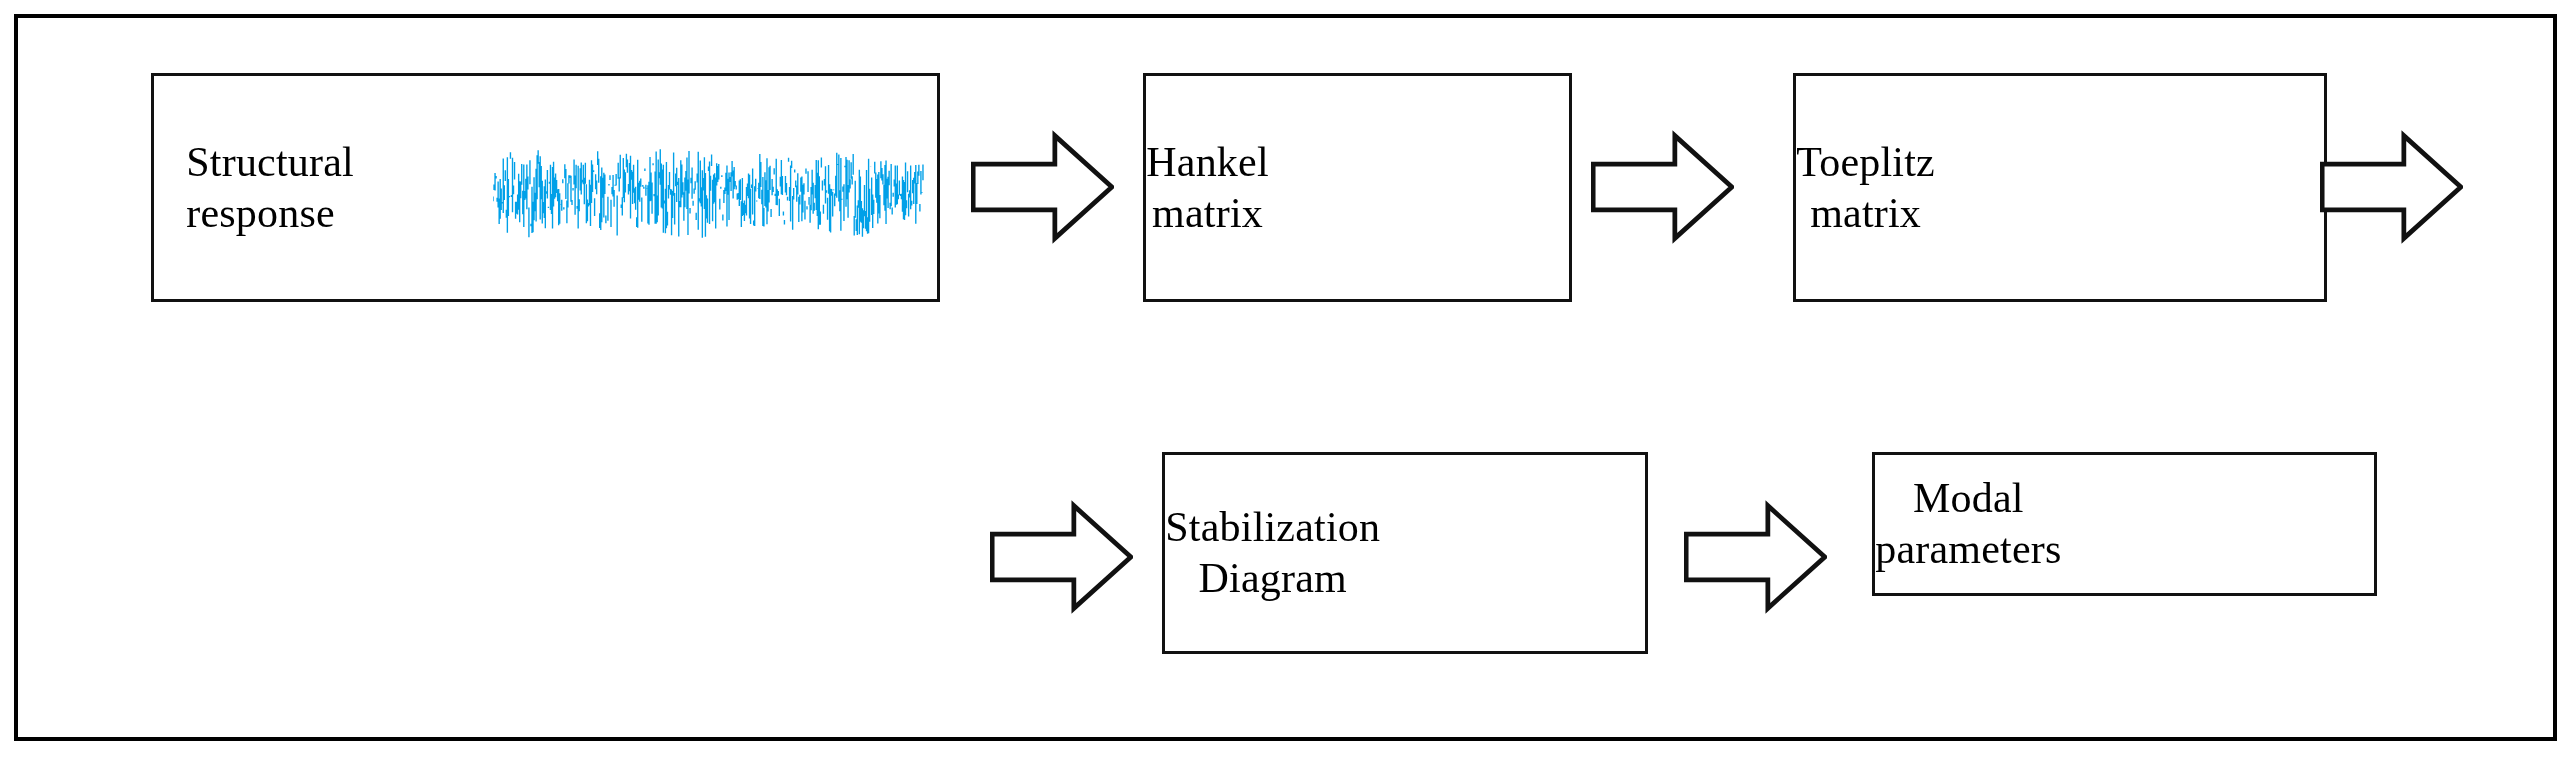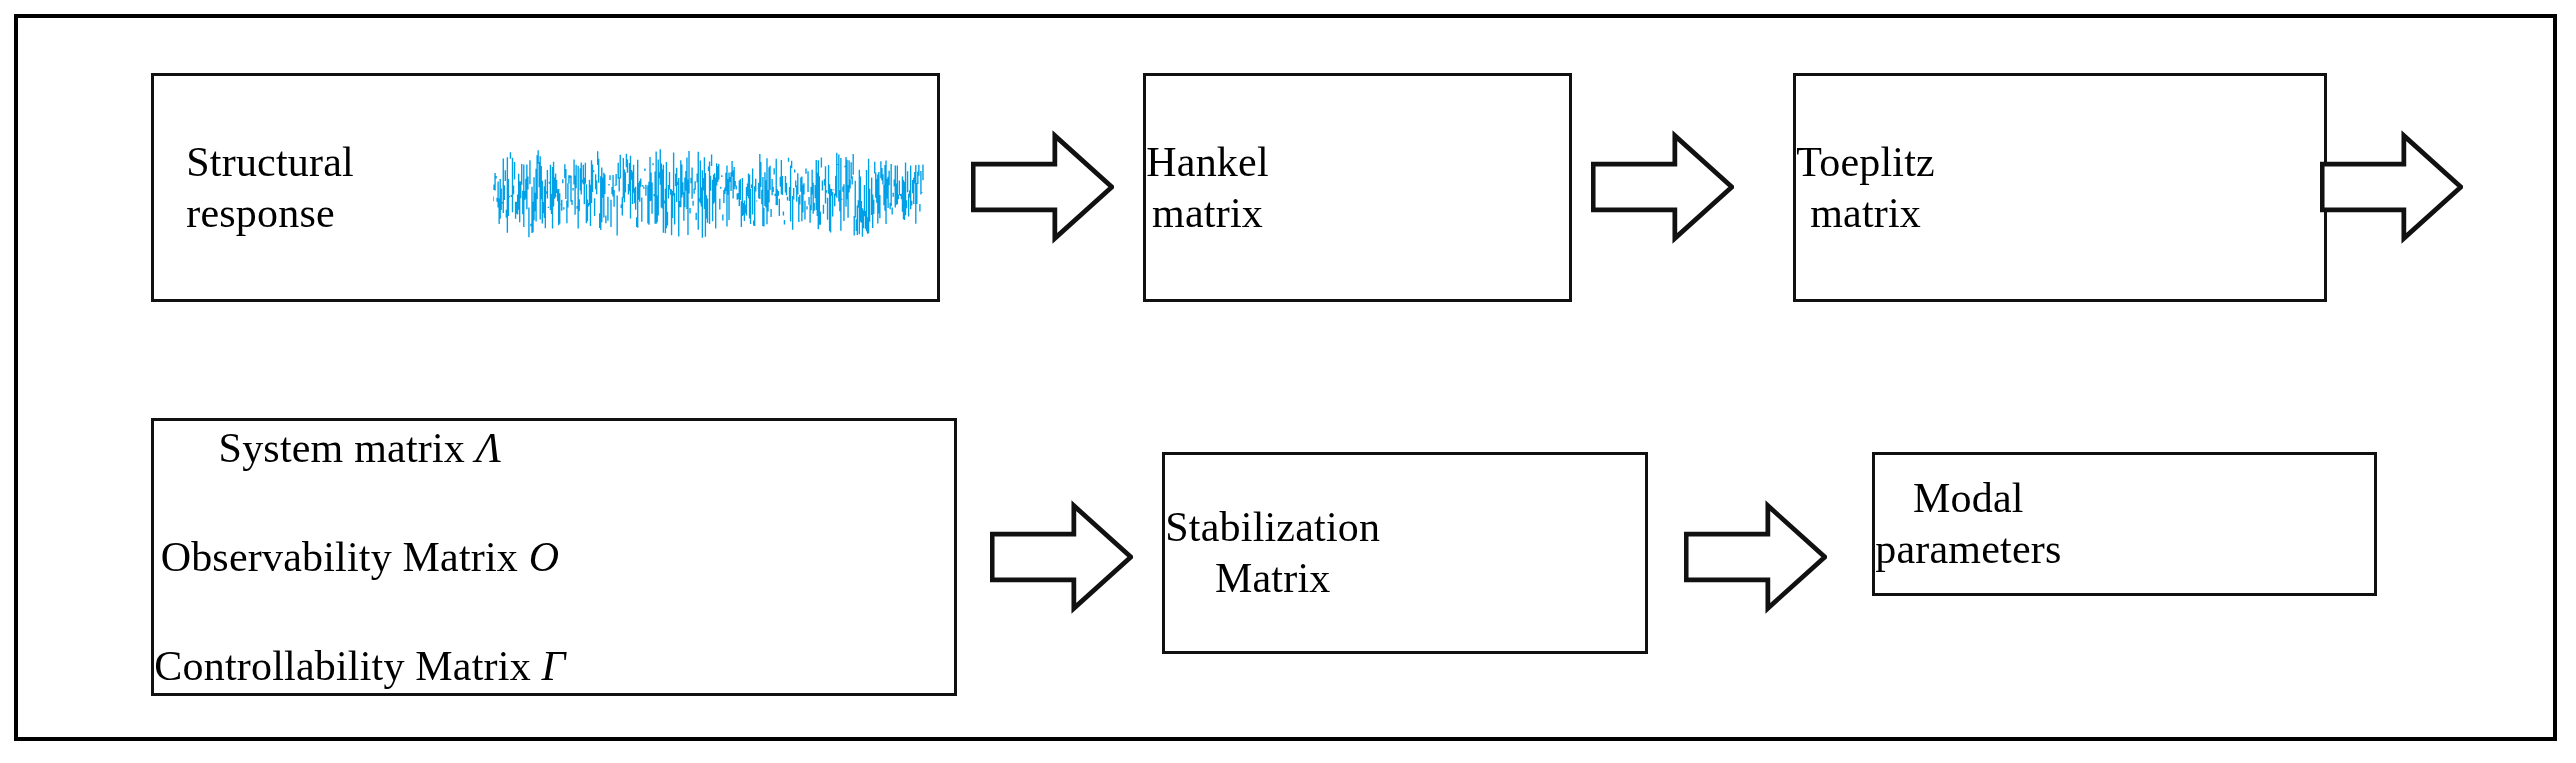--- a/index.html
+++ b/index.html
@@ -173,37 +173,30 @@
       <div class="node-label">Toeplitz
 matrix</div>
     </div>
 
     <div class="block-arrow" id="arrow-toeplitz-to-system">
       <svg viewBox="0 0 150 120">
         <polygon points="2,36 88,36 88,6 148,60 88,114 88,84 2,84" fill="#ffffff" stroke="#111111" stroke-width="5" stroke-linejoin="miter"></polygon>
       </svg>
     </div>
 
-    <div class="node-box" id="box-system-matrices">
-      <div class="node-label">
-        <div><span>System matrix </span><span class="sym">Λ</span></div>
-        <div><span>Observability Matrix </span><span class="sym">O</span></div>
-        <div><span>Controllability Matrix </span><span class="sym">Γ</span></div>
-      </div>
-    </div>
 
     <div class="block-arrow" id="arrow-system-to-stab">
       <svg viewBox="0 0 150 120">
         <polygon points="2,36 88,36 88,6 148,60 88,114 88,84 2,84" fill="#ffffff" stroke="#111111" stroke-width="5" stroke-linejoin="miter"></polygon>
       </svg>
     </div>
 
     <div class="node-box" id="box-stabilization-diagram">
       <div class="node-label">Stabilization
-Matrix</div>
+Diagram</div>
     </div>
 
     <div class="block-arrow" id="arrow-stab-to-modal">
       <svg viewBox="0 0 150 120">
         <polygon points="2,36 88,36 88,6 148,60 88,114 88,84 2,84" fill="#ffffff" stroke="#111111" stroke-width="5" stroke-linejoin="miter"></polygon>
       </svg>
     </div>
 
     <div class="node-box" id="box-modal-parameters">
       <div class="node-label">Modal

